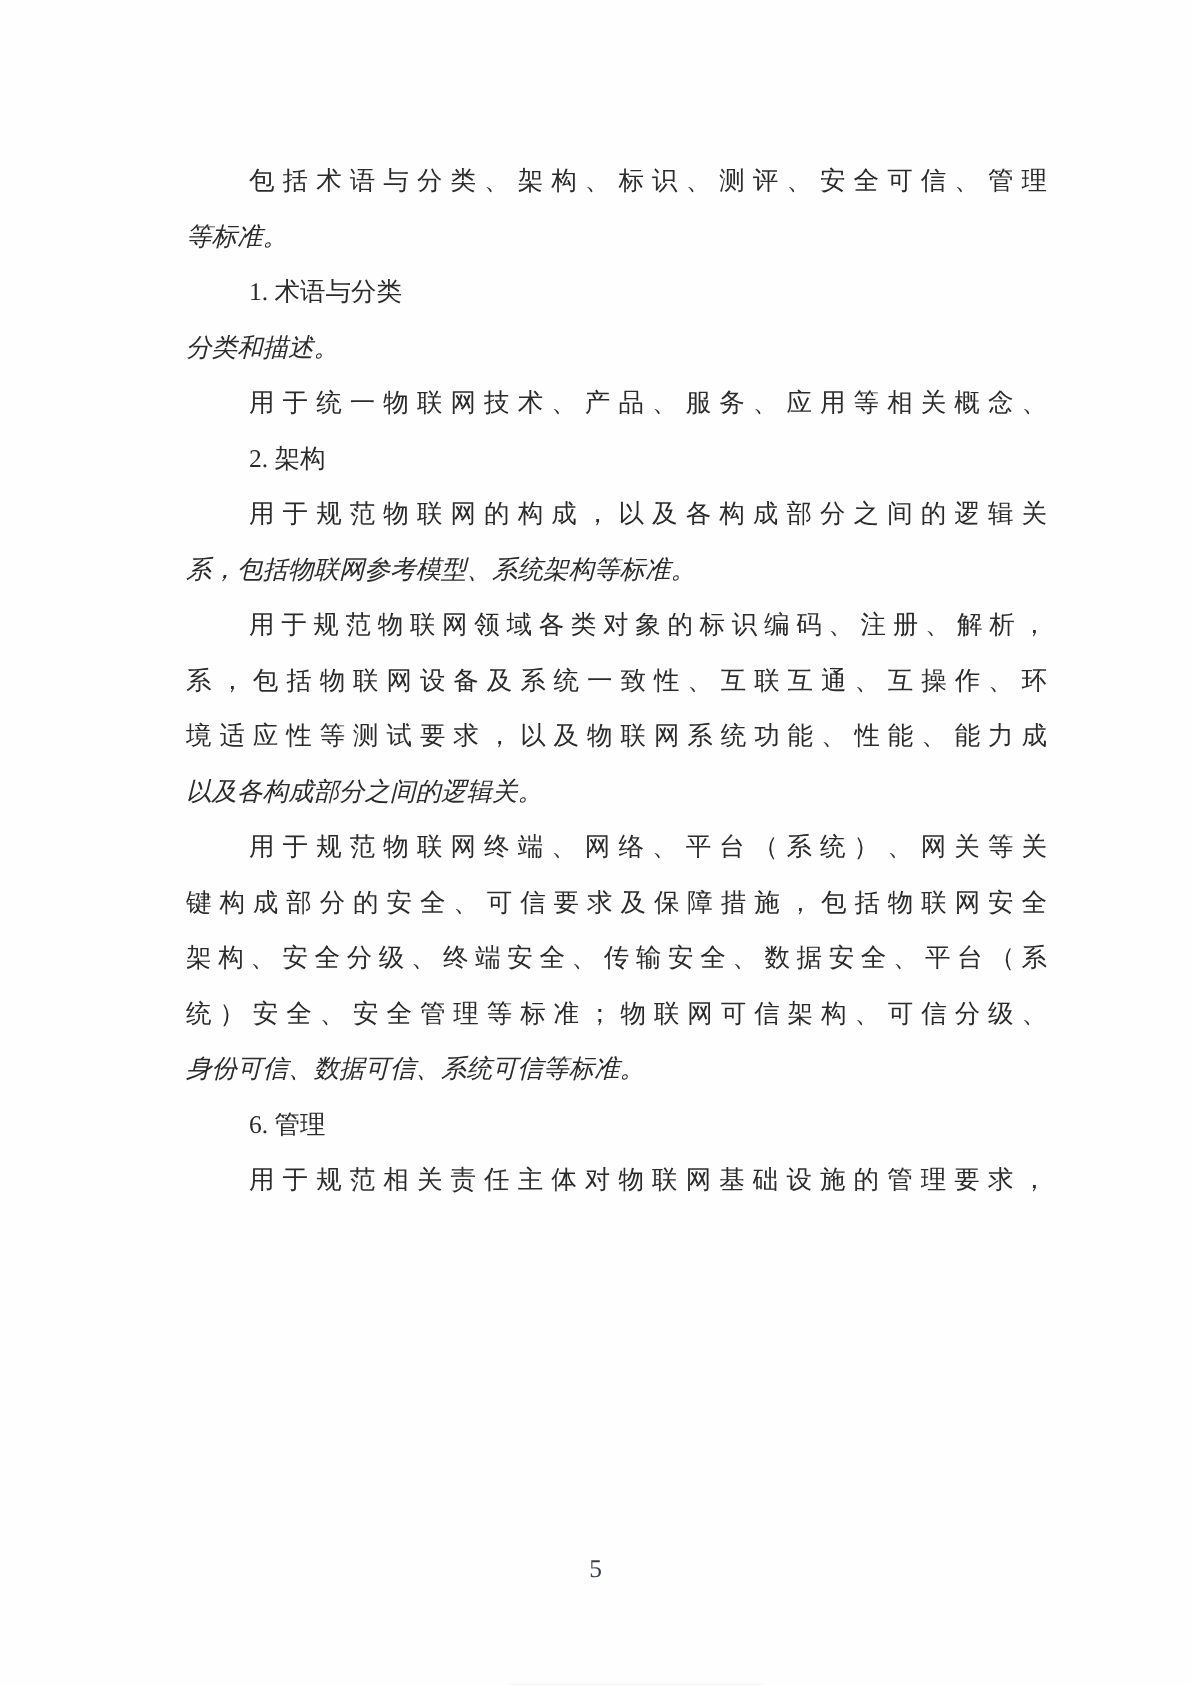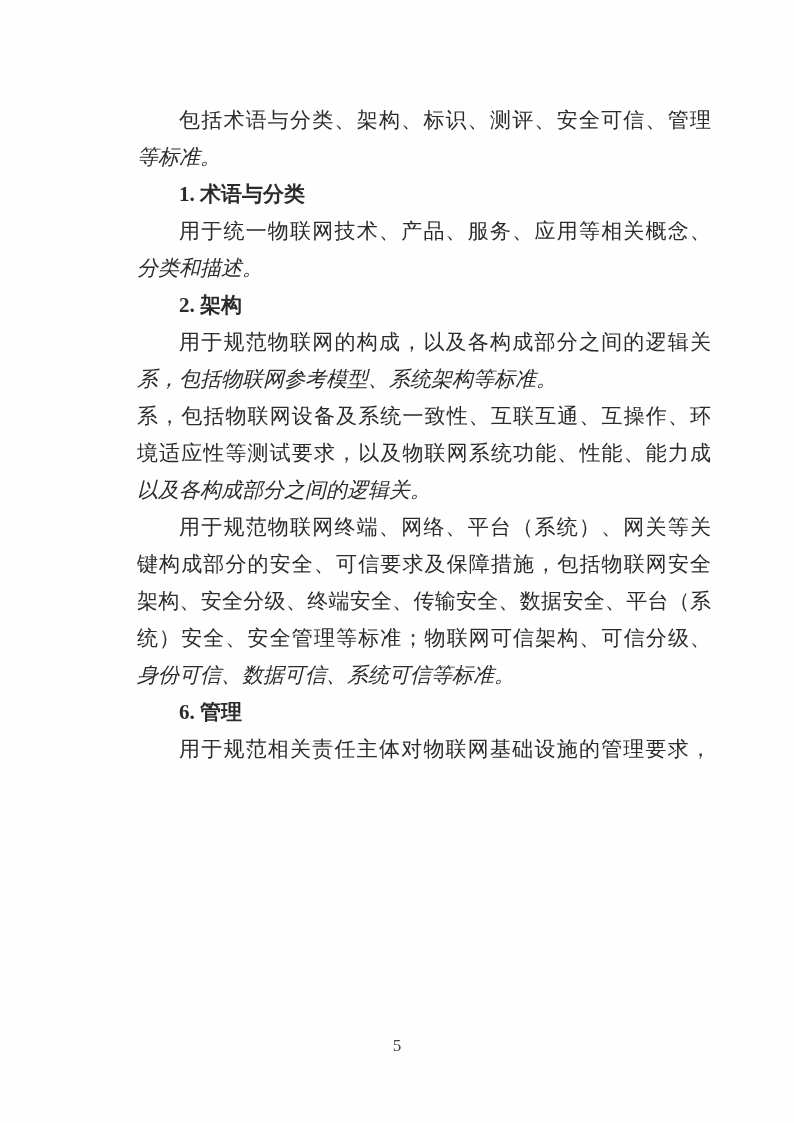--- a/index.html
+++ b/index.html
@@ -9,59 +9,59 @@
     height: 1123px;
     margin: 0 auto;
     background: #fefefe;
     font-family: "Liberation Serif", "DejaVu Serif", serif;
     color: #2b2b2b;
     overflow: hidden;
   }
   .content {
     position: absolute;
     top: 102px;
-    left: 137px;
+    left: 124px;
     width: 574px;
-    font-size: 21px;
+    font-size: 17px;
     line-height: 37px;
   }
   .line {
     text-align: justify;
     text-align-last: justify;
   }
   .line.first { text-indent: 42px; }
   .line.para-end { text-align-last: left; font-style: italic; }
   .heading {
     text-indent: 42px;
     text-align: left;
-    font-weight: bold;
   }
   .page-number {
     position: absolute;
     top: 1036px;
     left: 0;
     right: 0;
     text-align: center;
     font-size: 17px;
     color: #3a3f4a;
   }
 </style>
 </head>
 <body>
 
 <div class="page">
   <div class="content">
       <div class="line first">包括术语与分类、架构、标识、测评、安全可信、管理</div>
       <div class="line para-end">等标准。</div>
       <div class="heading">1. 术语与分类</div>
+      <div class="line para-end">分类和描述。</div>
       <div class="line first">用于统一物联网技术、产品、服务、应用等相关概念、</div>
-      <div class="line para-end">分类和描述。</div>
       <div class="heading">2. 架构</div>
       <div class="line first">用于规范物联网的构成，以及各构成部分之间的逻辑关</div>
       <div class="line para-end">系，包括物联网参考模型、系统架构等标准。</div>
+      <div class="line first">用于规范物联网领域各类对象的标识编码、注册、解析，</div>
       <div class="line">系，包括物联网设备及系统一致性、互联互通、互操作、环</div>
       <div class="line">境适应性等测试要求，以及物联网系统功能、性能、能力成</div>
       <div class="line para-end">以及各构成部分之间的逻辑关。</div>
       <div class="line first">用于规范物联网终端、网络、平台（系统）、网关等关</div>
       <div class="line">键构成部分的安全、可信要求及保障措施，包括物联网安全</div>
       <div class="line">架构、安全分级、终端安全、传输安全、数据安全、平台（系</div>
       <div class="line">统）安全、安全管理等标准；物联网可信架构、可信分级、</div>
       <div class="line para-end">身份可信、数据可信、系统可信等标准。</div>
       <div class="heading">6. 管理</div>
       <div class="line first">用于规范相关责任主体对物联网基础设施的管理要求，</div>

